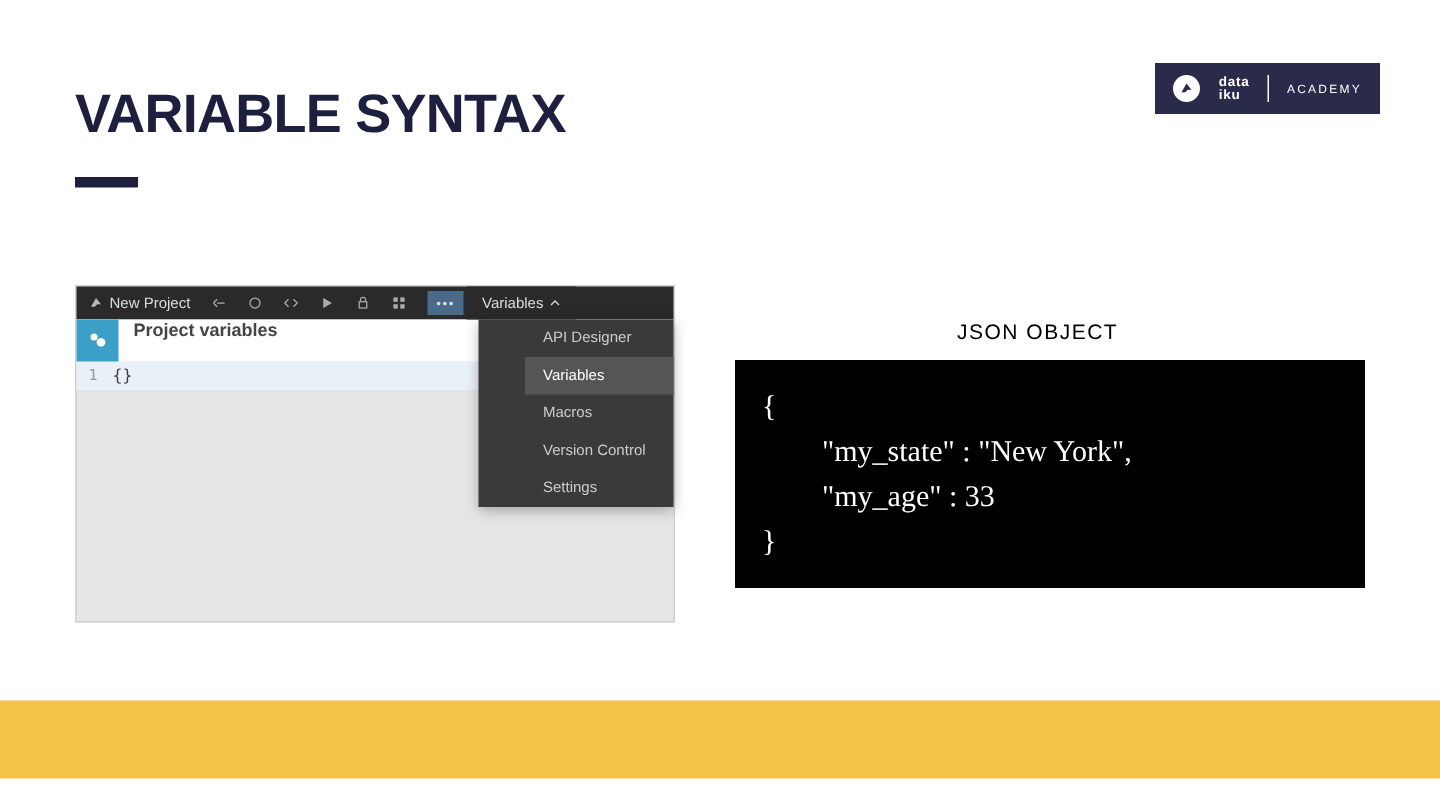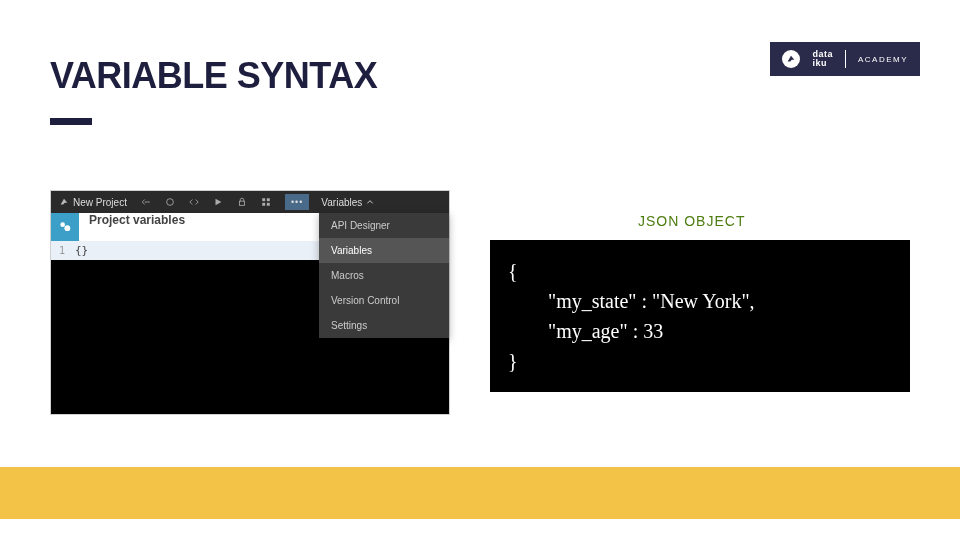--- a/index.html
+++ b/index.html
@@ -53,21 +53,21 @@
       height: 7px;
       background: #1e1e3f;
     }
     .screenshot-box {
       position: absolute;
       top: 190px;
       left: 50px;
       width: 400px;
       height: 225px;
       border: 1px solid #d0d0d0;
-      background: #000000;
+      background: #e5e5e5;
       overflow: visible;
     }
     .app-toolbar {
       height: 22px;
       background: #2a2a2a;
       display: flex;
       align-items: center;
       padding: 0 8px;
       gap: 14px;
       color: #ddd;
@@ -136,32 +136,33 @@
       right: 0;
       width: 130px;
       background: #3a3a3a;
       color: #ccc;
       font-size: 10px;
       box-shadow: 0 2px 8px rgba(0,0,0,0.3);
     }
     .dropdown-item {
       padding: 7px 12px;
       cursor: pointer;
+      margin-left: 31px;
     }
     .dropdown-item.selected {
       background: #555;
       color: #fff;
     }
     .json-label {
       position: absolute;
       top: 213px;
       left: 638px;
       font-size: 14px;
       letter-spacing: 1px;
-      color: #4d7c0f;
+      color: #000000;
     }
     .json-box {
       position: absolute;
       top: 240px;
       left: 490px;
       width: 420px;
       height: 152px;
       background: #000;
       color: #fff;
       font-family: Georgia, serif;

